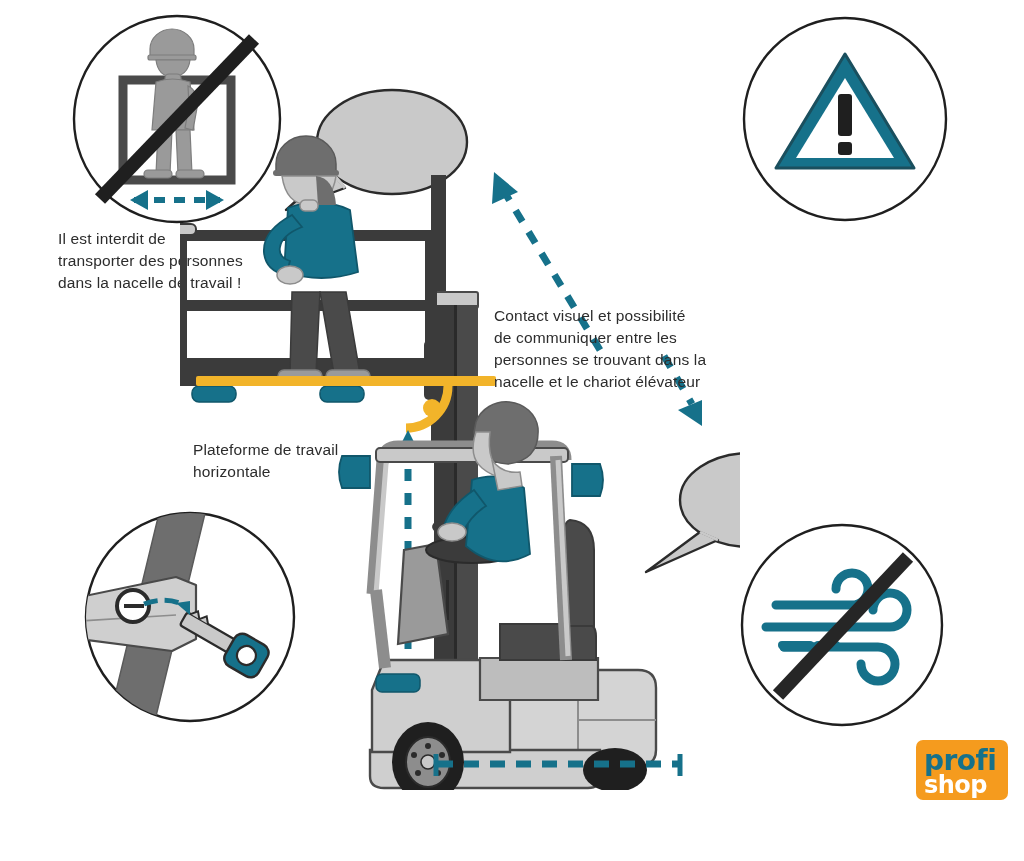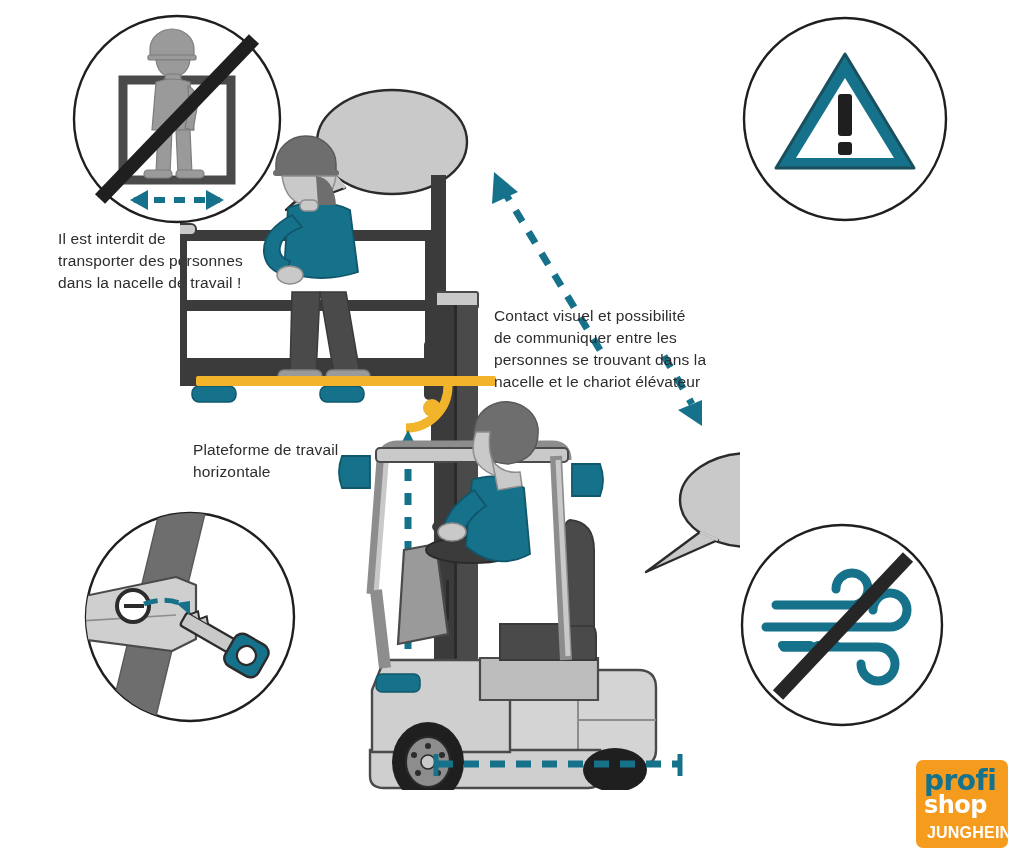--- a/index.html
+++ b/index.html
@@ -28,23 +28,23 @@
     white-space: pre-line;
     letter-spacing: 0.01em;
   }
 
   .circle-svg, .art-svg { display: block; }
 
   
   .logo {
     position: absolute;
     left: 916px;
-    top: 760px;
+    top: 740px;
     width: 92px;
-    height: 88px;
+    height: 60px;
     background: #F59B1E;
     border-radius: 7px;
     overflow: hidden;
   }
   .logo .profi {
     position: absolute;
     left: 8px;
     top: 4px;
     font-family: "DejaVu Sans", sans-serif;
     font-size: 28px;

